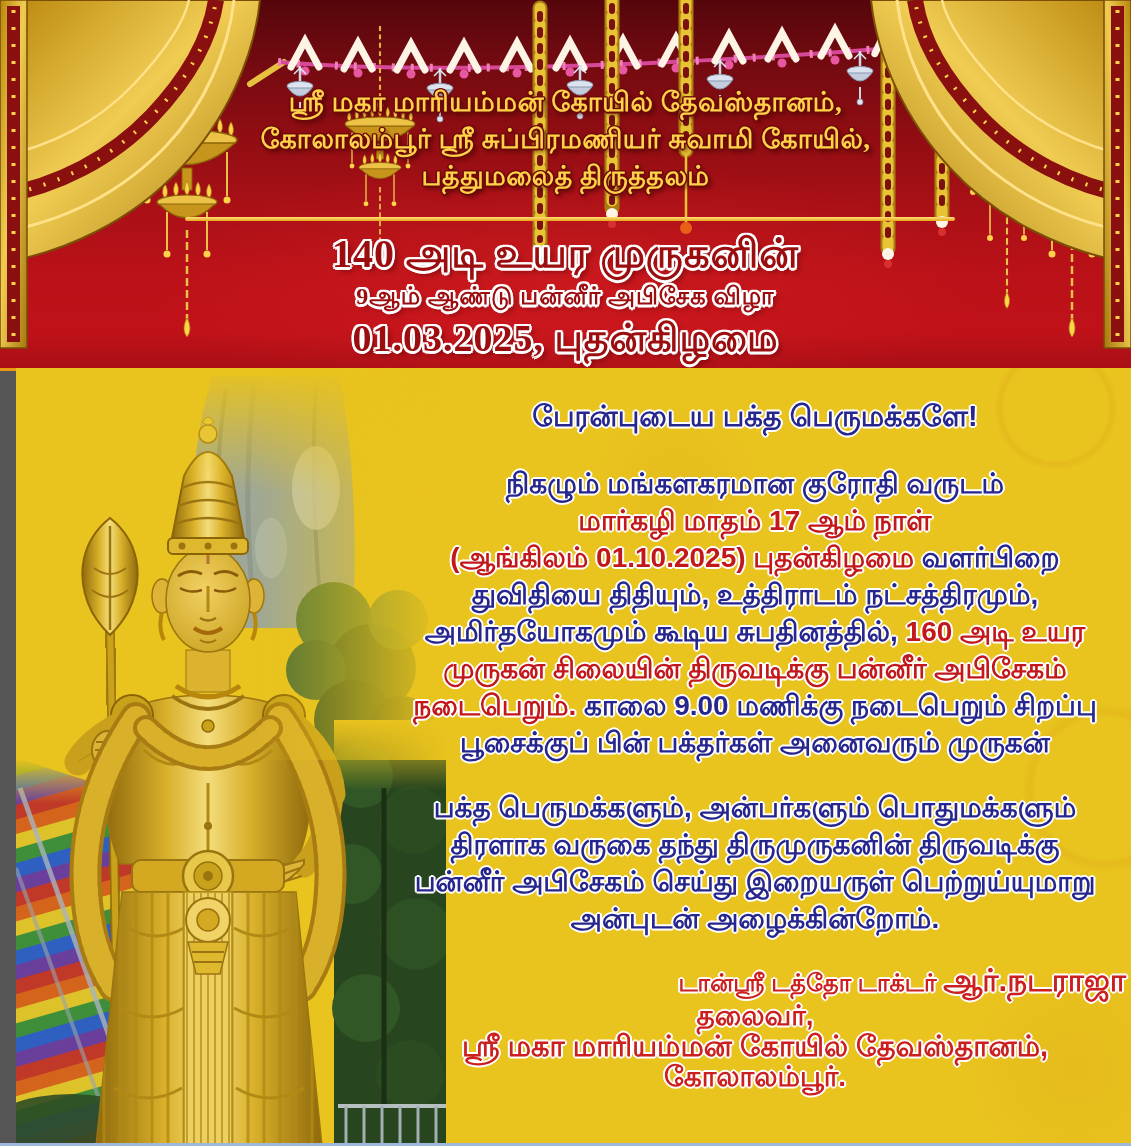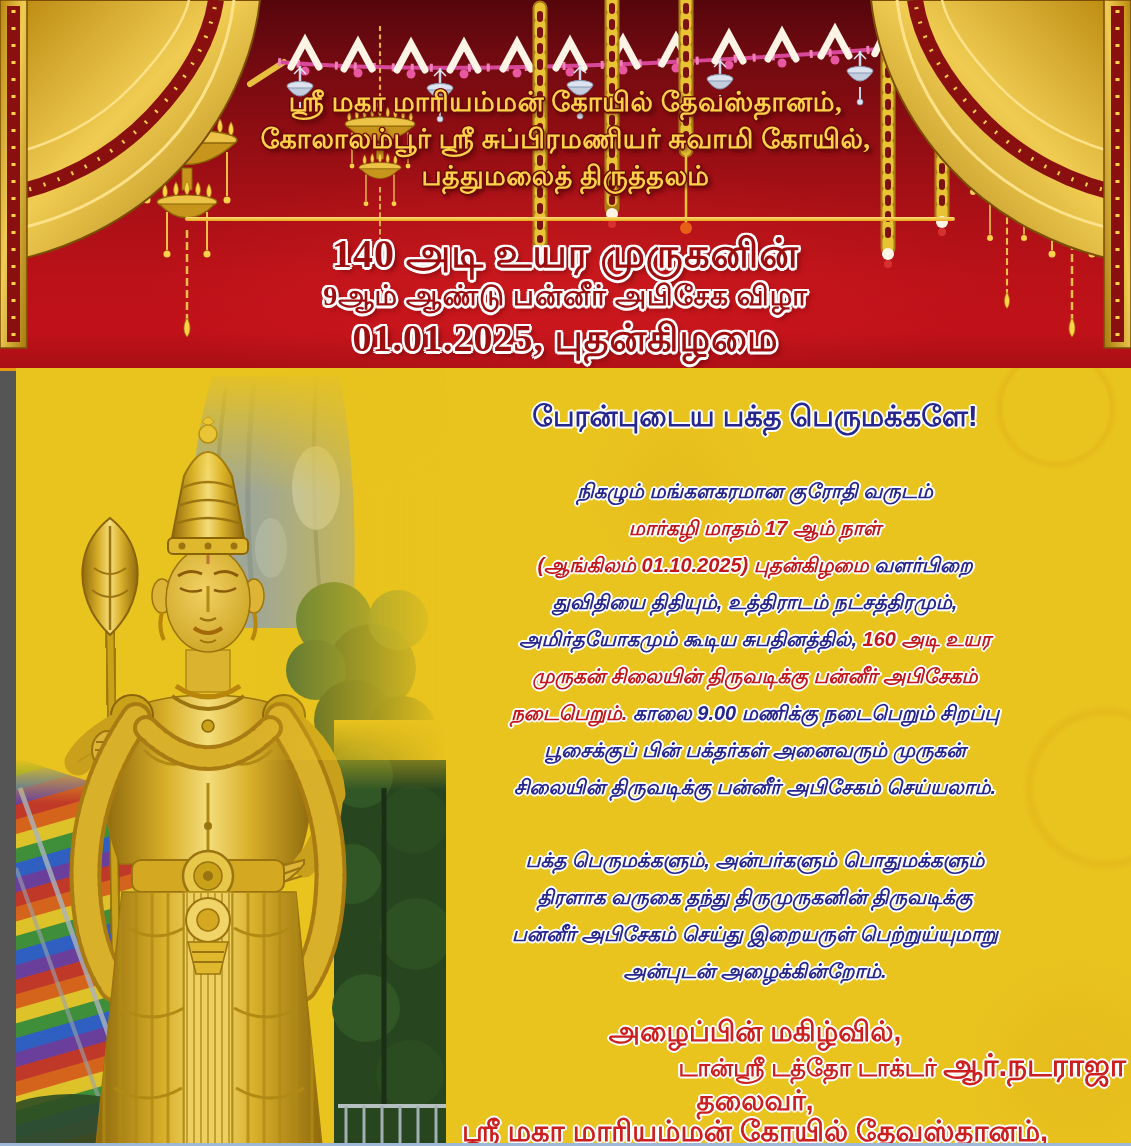--- a/index.html
+++ b/index.html
@@ -31,21 +31,21 @@
   }
   .event-title{
     position:absolute;left:0;top:233px;width:100%;text-align:center;
     color:#9c0d10;font-weight:bold;line-height:42px;letter-spacing:1px;
     text-shadow:
       2.5px 0 0 #fff,-2.5px 0 0 #fff,0 2.5px 0 #fff,0 -2.5px 0 #fff,
       1.8px 1.8px 0 #fff,-1.8px 1.8px 0 #fff,1.8px -1.8px 0 #fff,-1.8px -1.8px 0 #fff,
       4px 4px 5px rgba(70,0,0,.55);
   }
   .event-title .t1{font-size:40px;}
-  .event-title .t2{font-size:28px;}
+  .event-title .t2{font-size:24px;}
   .event-title .t3{font-size:38px;}
   
   .yellow-band{
     position:absolute;left:16px;top:368px;width:1131px;height:778px;
     background:
       radial-gradient(circle at 1040px 40px, rgba(205,140,15,.0) 52px, rgba(205,140,15,.16) 56px, rgba(205,140,15,.0) 62px),
       radial-gradient(circle at 1090px 420px, rgba(205,140,15,.0) 70px, rgba(205,140,15,.15) 76px, rgba(205,140,15,.0) 84px),
       radial-gradient(circle at 660px 120px, rgba(205,140,15,.10) 0px, rgba(205,140,15,.0) 90px),
       radial-gradient(circle at 1060px 700px, rgba(205,140,15,.14) 0px, rgba(205,140,15,.0) 110px),
       #e9c31e;
@@ -53,21 +53,21 @@
   .statue-svg{position:absolute;left:0;top:0;}
   .content{
     position:absolute;left:368px;top:0;width:742px;text-align:center;
     font-family:"Liberation Sans", sans-serif;font-weight:bold;
   }
   .salutation{
     margin-top:32px;font-size:29px;color:#26268e;
     text-shadow:2px 0 0 #fff,-2px 0 0 #fff,0 2px 0 #fff,0 -2px 0 #fff,
       1.4px 1.4px 0 #fff,-1.4px 1.4px 0 #fff,1.4px -1.4px 0 #fff,-1.4px -1.4px 0 #fff;
   }
-  .para{margin-top:36px;font-size:20px;line-height:37px;font-style:italic;}
+  .para{margin-top:28px;font-size:28px;line-height:37px;}
   .bline{
     text-shadow:2px 0 0 #fff,-2px 0 0 #fff,0 2px 0 #fff,0 -2px 0 #fff,
       1.4px 1.4px 0 #fff,-1.4px 1.4px 0 #fff,1.4px -1.4px 0 #fff,-1.4px -1.4px 0 #fff;
   }
   .seg-blue{color:#26268e;}
   .seg-red{color:#c2181b;}
   .sign{margin-top:26px;color:#cc1f1f;
     text-shadow:2px 0 0 #fff,-2px 0 0 #fff,0 2px 0 #fff,0 -2px 0 #fff,
       1.4px 1.4px 0 #fff,-1.4px 1.4px 0 #fff,1.4px -1.4px 0 #fff,-1.4px -1.4px 0 #fff;}
   .sign .s1{font-size:28px;line-height:32px;}
@@ -239,21 +239,21 @@
       <div>ஸ்ரீ மகா மாரியம்மன் கோயில் தேவஸ்தானம்,</div>
       <div>கோலாலம்பூர் ஸ்ரீ சுப்பிரமணியர் சுவாமி கோயில்,</div>
       <div>பத்துமலைத் திருத்தலம்</div>
     </div>
 
     <div class="gold-divider"></div>
 
     <div class="event-title">
       <div class="t1">140 அடி உயர முருகனின்</div>
       <div class="t2">9ஆம் ஆண்டு பன்னீர் அபிசேக விழா</div>
-      <div class="t3">01.01.2025, புதன்கிழமை</div>
+      <div class="t3">01.03.2025, புதன்கிழமை</div>
     </div>
   </section>
 
   <section class="yellow-band">
 
     <svg class="statue-svg" width="430" height="778" viewBox="0 0 430 778">
       <defs>
         <linearGradient id="goldBody" x1="0" y1="0" x2="1" y2="0">
           <stop offset="0" stop-color="#8f6a0c"></stop>
             <stop offset=".3" stop-color="#d9b02a"></stop>
@@ -465,31 +465,29 @@
       <div class="salutation">பேரன்புடைய பக்த பெருமக்களே!</div>
       <div class="para">
           <div class="bline"><span class="seg-blue">நிகழும் மங்களகரமான குரோதி வருடம்</span></div>
           <div class="bline"><span class="seg-red">மார்கழி மாதம் 17 ஆம் நாள்</span></div>
           <div class="bline"><span class="seg-red">(ஆங்கிலம் 01.10.2025) புதன்கிழமை </span><span class="seg-blue">வளர்பிறை</span></div>
           <div class="bline"><span class="seg-blue">துவிதியை திதியும், உத்திராடம் நட்சத்திரமும்,</span></div>
           <div class="bline"><span class="seg-blue">அமிர்தயோகமும் கூடிய சுபதினத்தில், </span><span class="seg-red">160 அடி உயர</span></div>
           <div class="bline"><span class="seg-red">முருகன் சிலையின் திருவடிக்கு பன்னீர் அபிசேகம்</span></div>
           <div class="bline"><span class="seg-red">நடைபெறும்.</span><span class="seg-blue"> காலை 9.00 மணிக்கு நடைபெறும் சிறப்பு</span></div>
           <div class="bline"><span class="seg-blue">பூசைக்குப் பின் பக்தர்கள் அனைவரும் முருகன்</span></div>
-          <div class="bline"><span class="seg-blue">சிலையின் திருவடிக்கு பன்னீர் அபிசேகம் செய்யலாம்.</span></div>
         </div>
       <div class="para">
           <div class="bline"><span class="seg-blue">பக்த பெருமக்களும், அன்பர்களும் பொதுமக்களும்</span></div>
           <div class="bline"><span class="seg-blue">திரளாக வருகை தந்து திருமுருகனின் திருவடிக்கு</span></div>
           <div class="bline"><span class="seg-blue">பன்னீர் அபிசேகம் செய்து இறையருள் பெற்றுய்யுமாறு</span></div>
           <div class="bline"><span class="seg-blue">அன்புடன் அழைக்கின்றோம்.</span></div>
         </div>
 
       <div class="sign">
-        <div class="s1">அழைப்பின் மகிழ்வில்,</div>
         <div class="s2"><span>டான்ஸ்ரீ டத்தோ டாக்டர் </span><span class="big">ஆர்.நடராஜா</span></div>
         <div class="s3">தலைவர்,</div>
         <div class="s4">ஸ்ரீ மகா மாரியம்மன் கோயில் தேவஸ்தானம்,</div>
         <div class="s5">கோலாலம்பூர்.</div>
       </div>
     </div>
   </section>
 
   <div class="bottom-strip"></div>
 </div>

